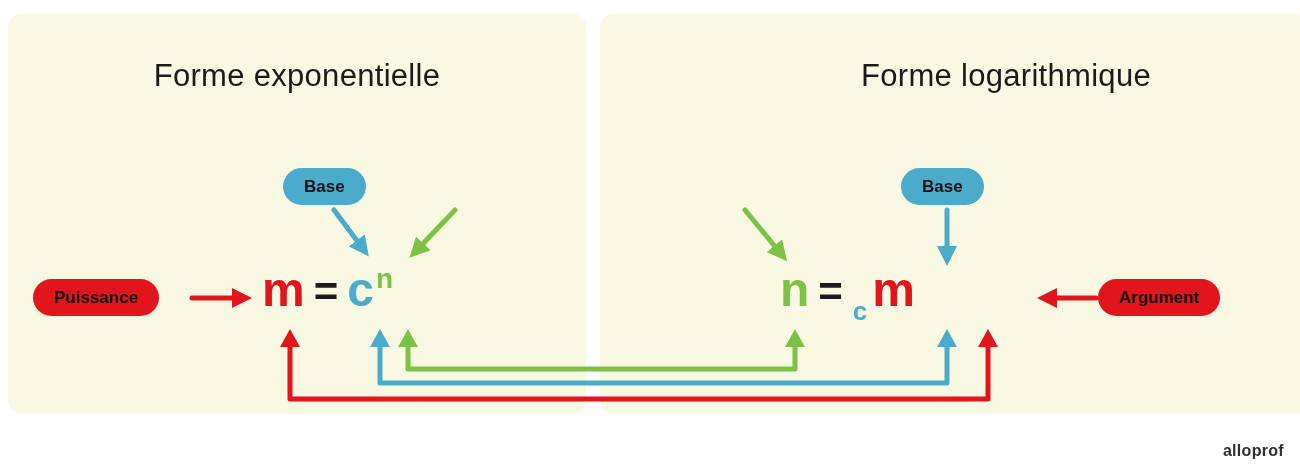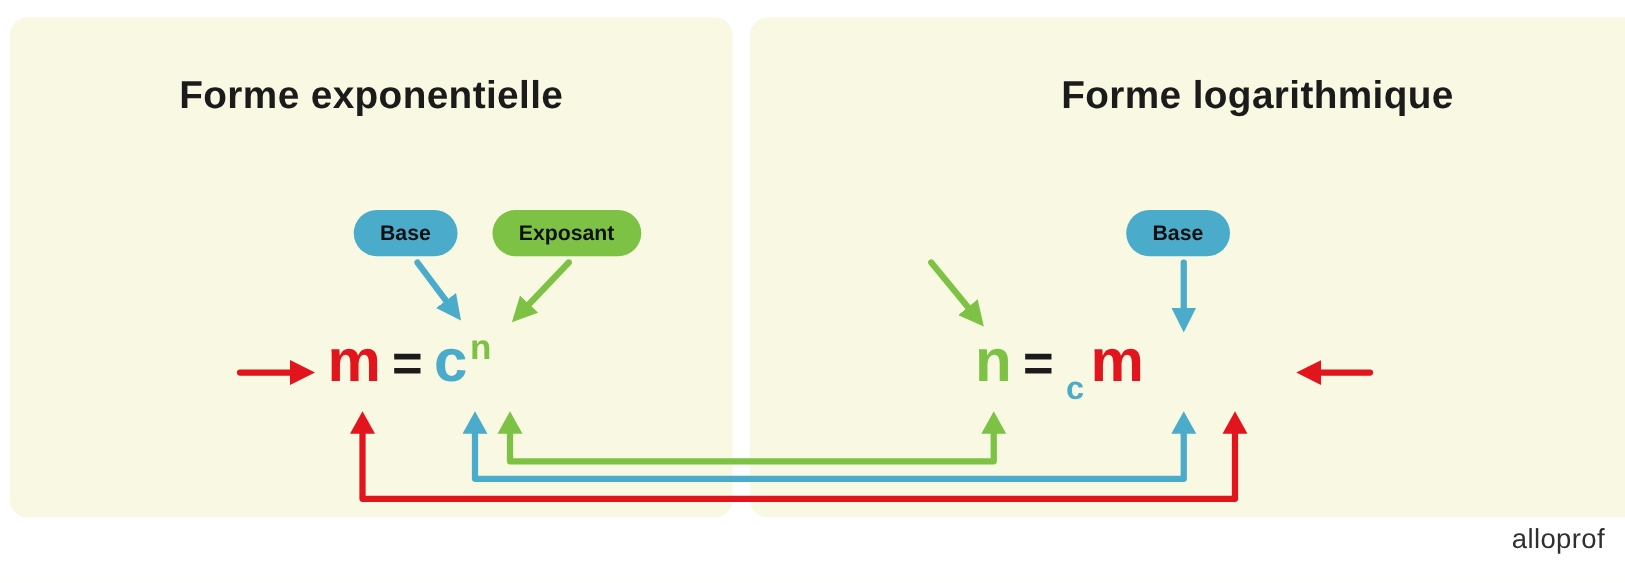--- a/index.html
+++ b/index.html
@@ -5,21 +5,21 @@
   * { margin:0; padding:0; box-sizing:border-box; }
   html, body { background:#ffffff; }
   body { width:1300px; height:466px; font-family:"Liberation Sans", sans-serif; }
   .stage { position:relative; width:1300px; height:466px; overflow:hidden; background:#ffffff; }
 
   .panel { position:absolute; top:14px; height:400px; background:var(--panel); border-radius:14px; }
   .panel-left  { left:8px;   width:578px; }
   .panel-right { left:600px; width:812px; }
 
   .panel-title { position:absolute; top:44px; left:0; width:100%; text-align:center;
-                 font-size:31px; font-weight:bold; color:var(--ink); letter-spacing:.3px; }
+                 font-size:31px; font-weight:normal; color:var(--ink); letter-spacing:.3px; }
 
   .pill { position:absolute; height:37px; border-radius:19px; display:flex; align-items:center;
           justify-content:center; padding:0 21px; font-size:17px; font-weight:bold;
           color:#101010; white-space:nowrap; }
   .pill-teal  { background:var(--teal); }
   .pill-green { background:var(--green); }
   .pill-red   { background:var(--red); }
 
   .eq { position:absolute; display:flex; align-items:baseline; font-weight:bold;
         font-size:48px; line-height:1; }
@@ -34,21 +34,21 @@
 
   .overlay { position:absolute; left:0; top:0; pointer-events:none; }
   .st { fill:none; stroke-width:5; stroke-linecap:round; stroke-linejoin:round; }
   .s-red   { stroke:var(--red); }
   .s-teal  { stroke:var(--teal); }
   .s-green { stroke:var(--green); }
   .f-red   { fill:var(--red); }
   .f-teal  { fill:var(--teal); }
   .f-green { fill:var(--green); }
 
-  .logo { position:absolute; right:16px; bottom:22px; font-size:22px; font-weight:normal;
+  .logo { position:absolute; right:16px; bottom:6px; font-size:16px; font-weight:bold;
           color:var(--logo_ink); letter-spacing:.3px; }
 </style>
 </head>
 <body>
 
 <div class="stage">
 
   <div class="panel panel-left">
     <div class="panel-title">Forme exponentielle</div>
   </div>
@@ -83,23 +83,24 @@
     <polyline points="380,345 380,383 947,383 947,345" class="st s-teal"></polyline>
     <polygon points="380,329 370,347 390,347" class="f-teal"></polygon>
     <polygon points="947,329 937,347 957,347" class="f-teal"></polygon>
 
     <polyline points="290,345 290,399 988,399 988,345" class="st s-red"></polyline>
     <polygon points="290,329 280,347 300,347" class="f-red"></polygon>
     <polygon points="988,329 978,347 998,347" class="f-red"></polygon>
   </svg>
 
   <div class="pill pill-teal" style="left:283px; top:168px;">Base</div>
-  <div class="pill pill-green" style="left:394px; top:168px;">Exposant</div>
+  <div class="pill pill-red" style="left:33px;  top:279px;">Puissance</div>
 
   <div class="pill pill-teal" style="left:901px;  top:168px;">Base</div>
+  <div class="pill pill-red" style="left:1098px; top:279px;">Argument</div>
 
   <div class="eq" style="left:262px; top:266px;">
     <span class="red">m</span>
     <span class="op">=</span>
     <span class="teal">c</span>
     <span class="green sup">n</span>
   </div>
 
   <div class="eq" style="left:780px; top:266px;">
     <span class="green">n</span>

